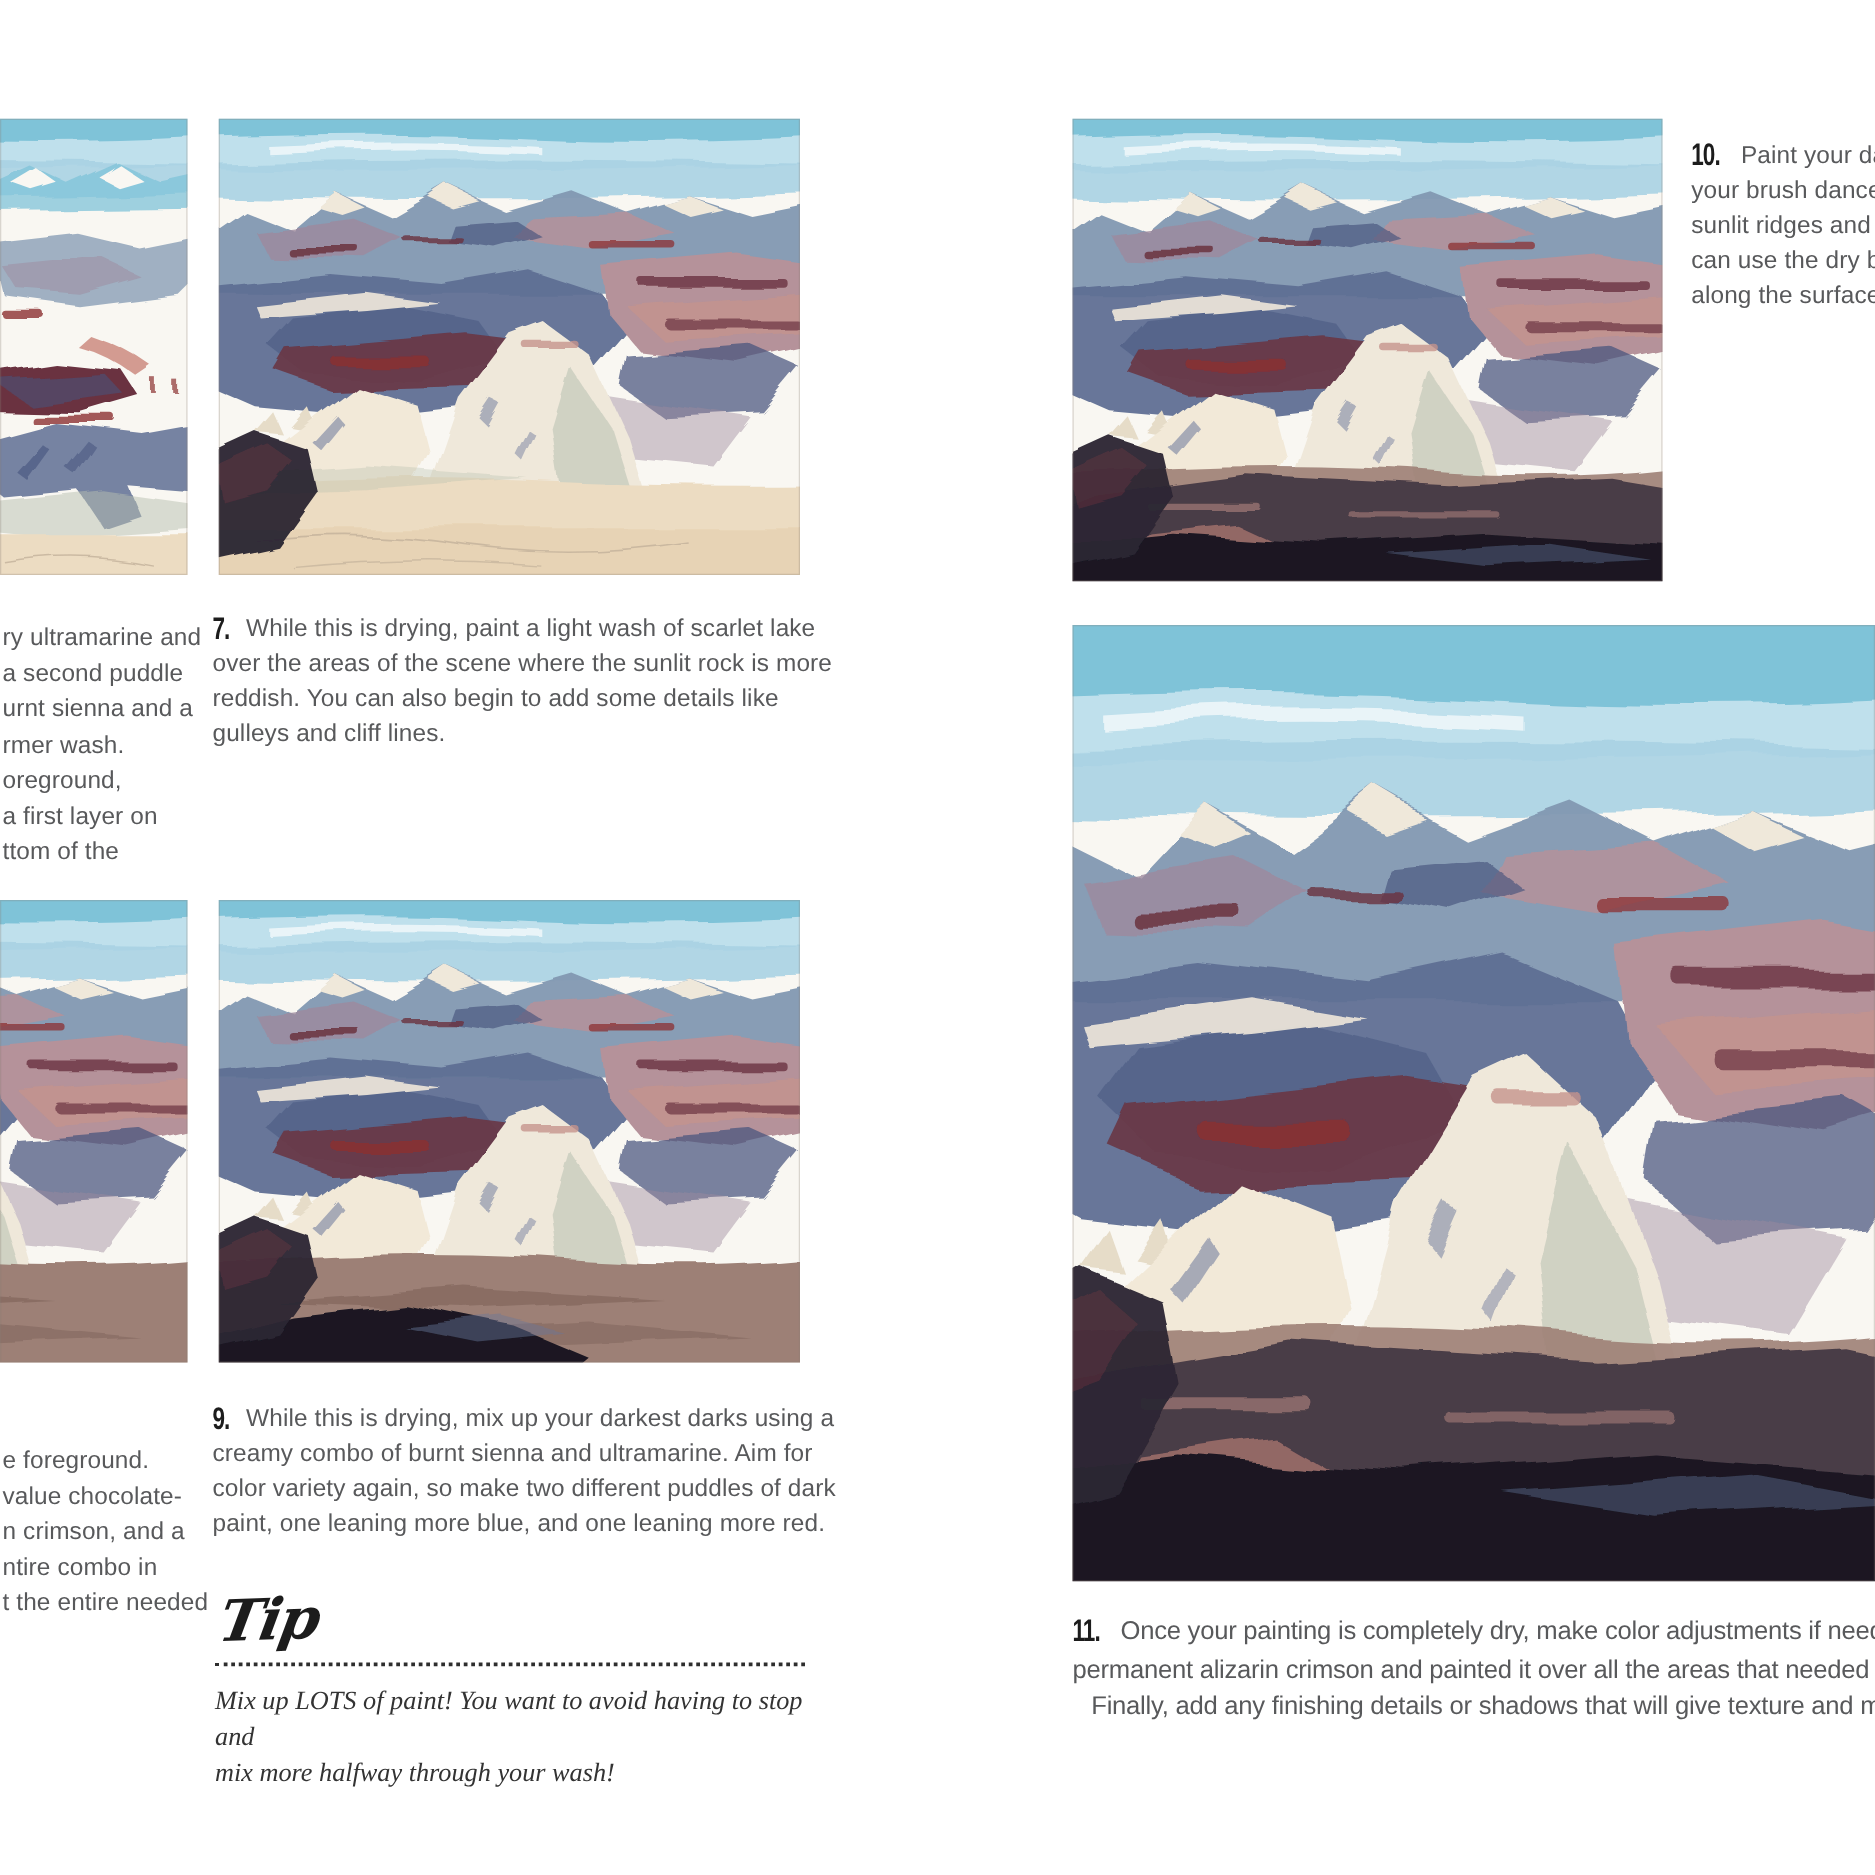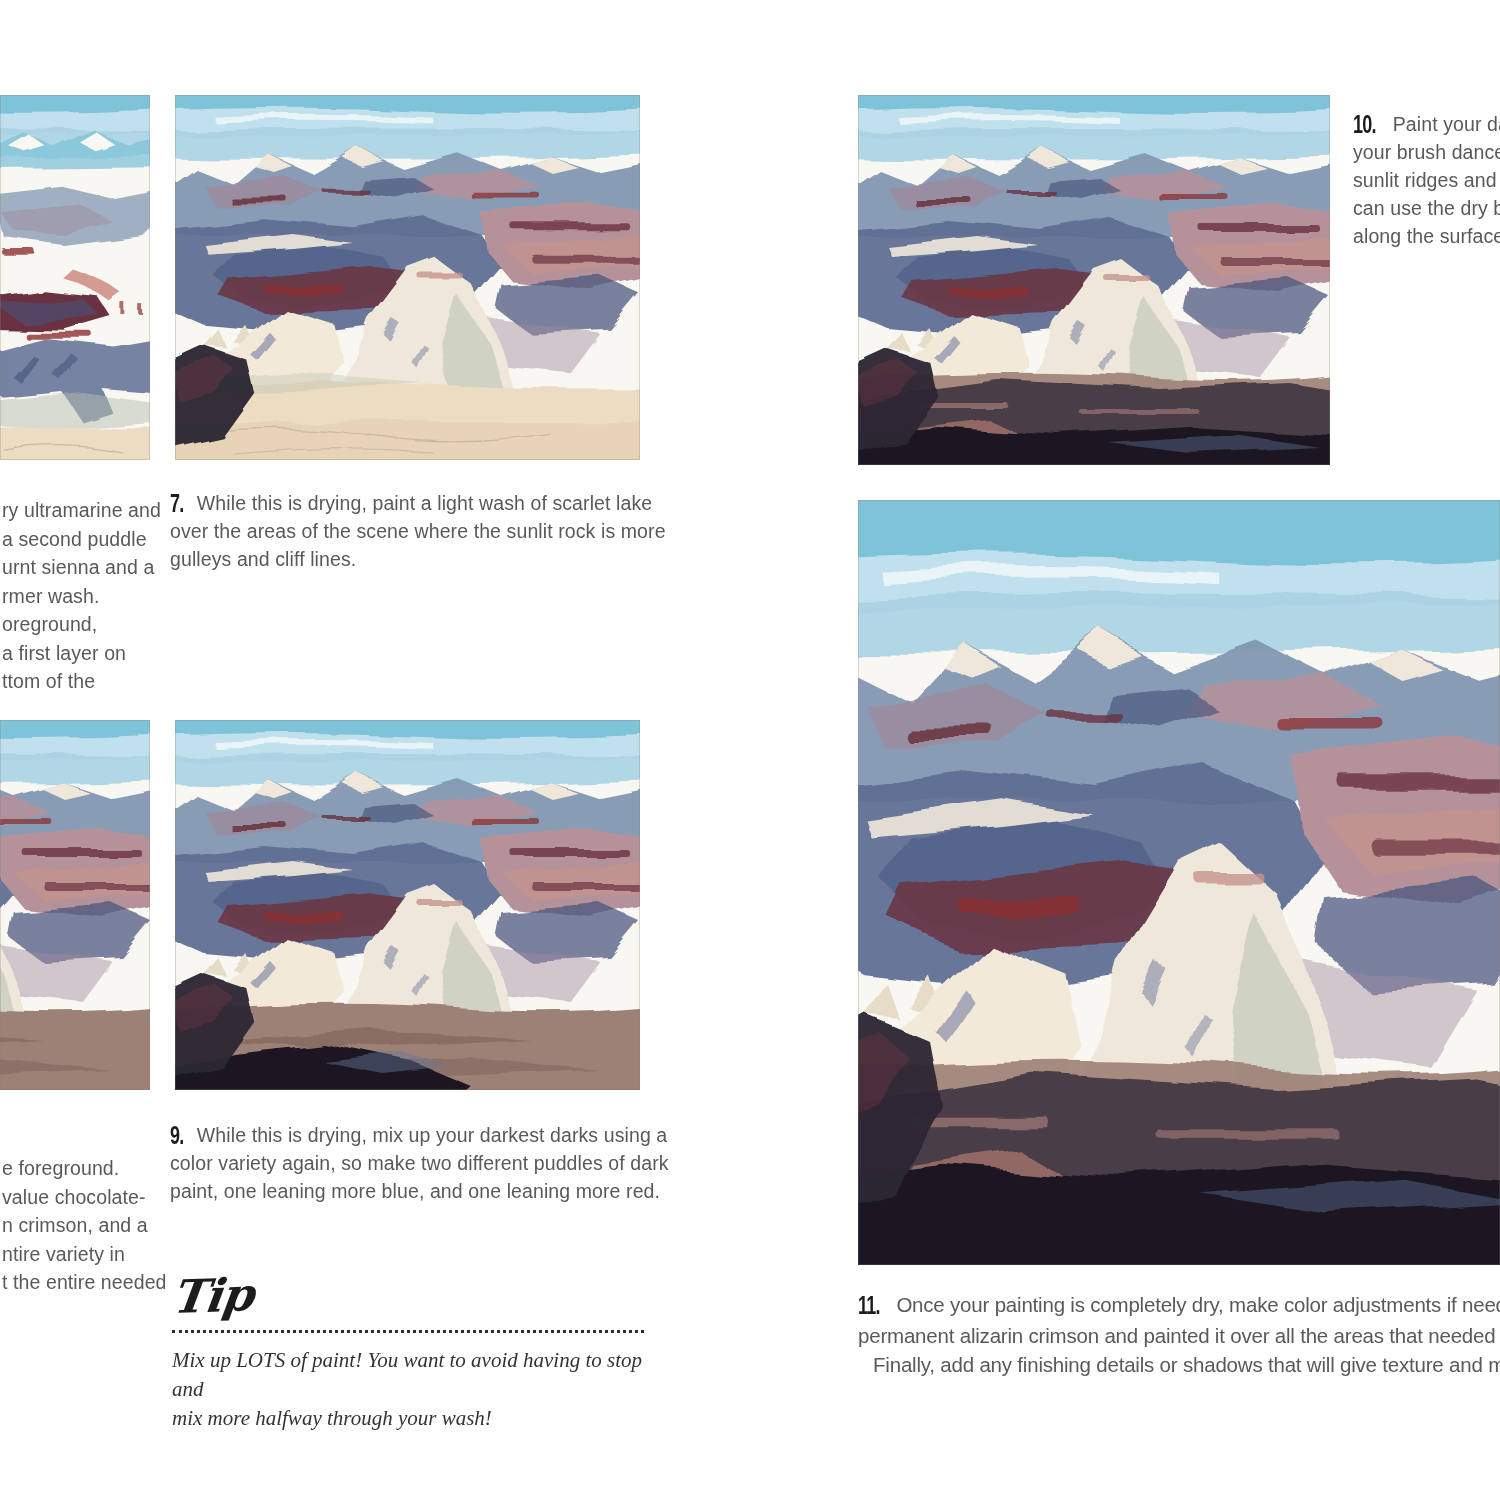--- a/index.html
+++ b/index.html
@@ -202,41 +202,43 @@
   <div class="line">urnt sienna and a</div>
   <div class="line">rmer wash.</div>
   <div class="line">oreground,</div>
   <div class="line">a first layer on</div>
   <div class="line">ttom of the</div>
 </div>
 
 <div class="abs step" style="left:170px;top:489px;width:505px">
   <div class="line"><span class="num">7.</span><span>While this is drying, paint a light wash of scarlet lake</span></div>
   <div class="line">over the areas of the scene where the sunlit rock is more</div>
+  <div class="line">reddish. You can also begin to add some details like</div>
   <div class="line">gulleys and cliff lines.</div>
 </div>
 
 <svg class="painting" role="img" style="left:0;top:720px;width:150px;height:370px" viewBox="316 0 152 370" preserveAspectRatio="none" aria-label="Cropped watercolor of the Grand Canyon with warm foreground washes added">
   <use href="#scene-step9" filter="url(#wc)"></use>
 </svg>
 
 <svg class="painting" role="img" style="left:175px;top:720px;width:465px;height:370px" viewBox="0 0 470 370" preserveAspectRatio="none" aria-label="Watercolor of the Grand Canyon with brown foreground and first dark shadow shapes">
   <use href="#scene-step9" filter="url(#wc)"></use>
 </svg>
 
 <div class="abs step frag" style="left:2px;top:1154px;width:175px">
   <div class="line">e foreground.</div>
   <div class="line">value chocolate-</div>
   <div class="line">n crimson, and a</div>
-  <div class="line">ntire variety in</div>
+  <div class="line">ntire combo in</div>
   <div class="line">t the entire needed</div>
 </div>
 
 <div class="abs step" style="left:170px;top:1121px;width:505px">
   <div class="line"><span class="num">9.</span><span>While this is drying, mix up your darkest darks using a</span></div>
+  <div class="line">creamy combo of burnt sienna and ultramarine. Aim for</div>
   <div class="line">color variety again, so make two different puddles of dark</div>
   <div class="line">paint, one leaning more blue, and one leaning more red.</div>
 </div>
 
 <div class="abs" style="left:172px;top:1274px;width:492px">
   <div class="tip-heading">Tip</div>
   <div class="tip-rule"></div>
   <div class="tip-text">
     <div class="line">Mix up LOTS of paint! You want to avoid having to stop and</div>
     <div class="line">mix more halfway through your wash!</div>

